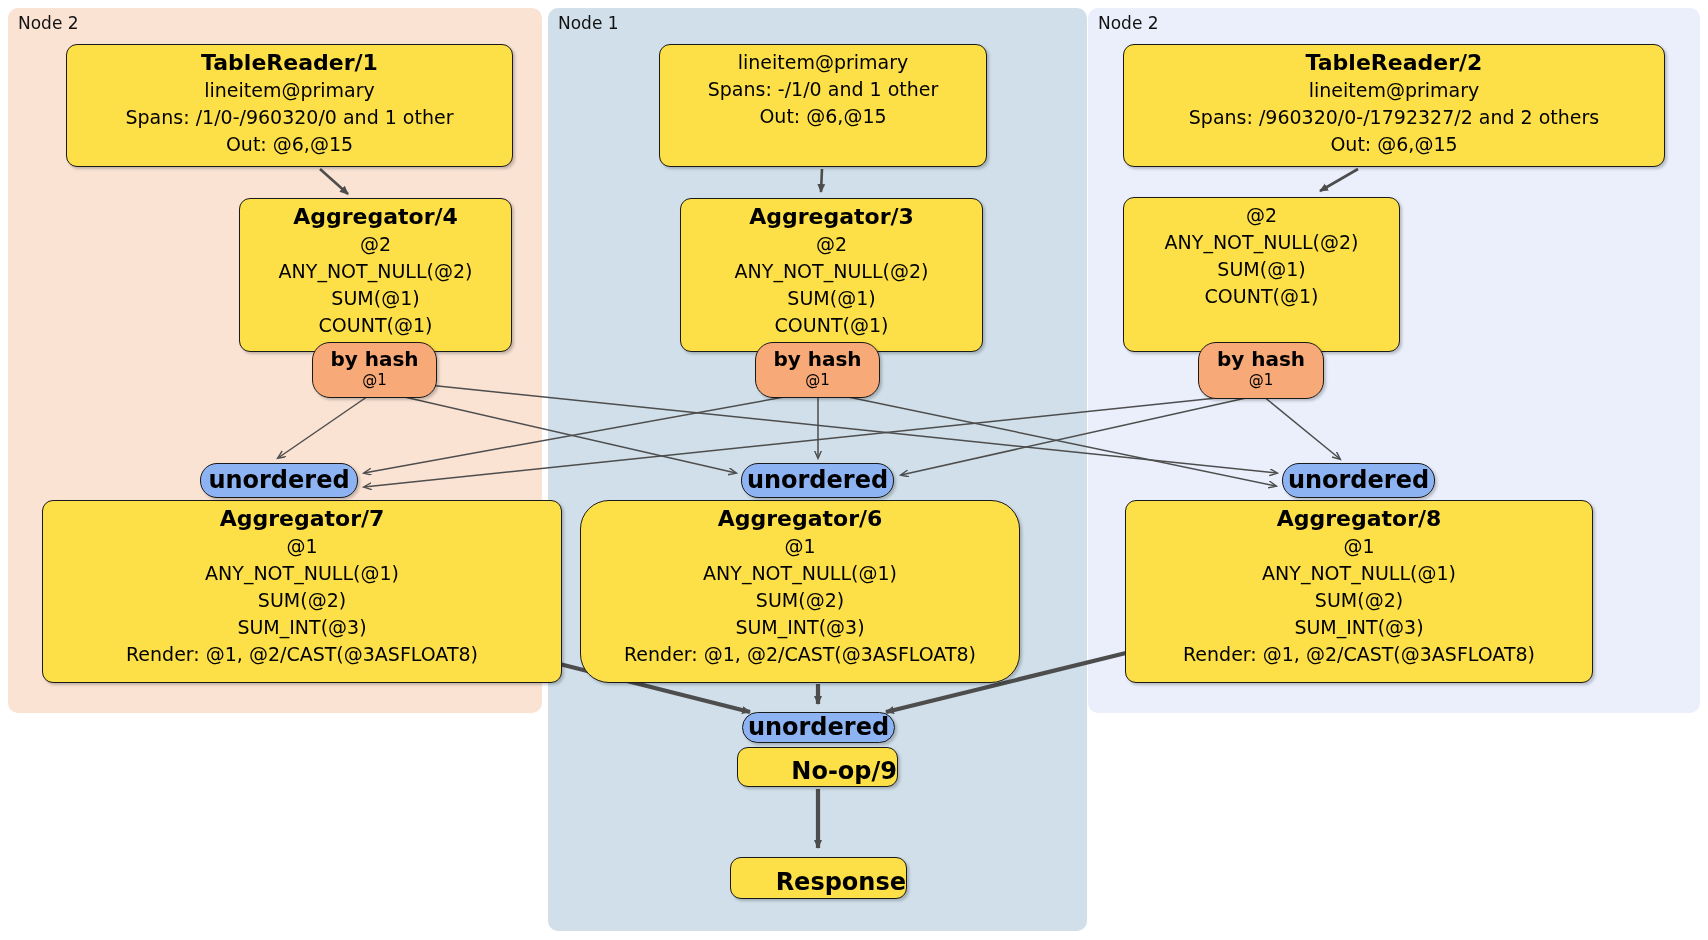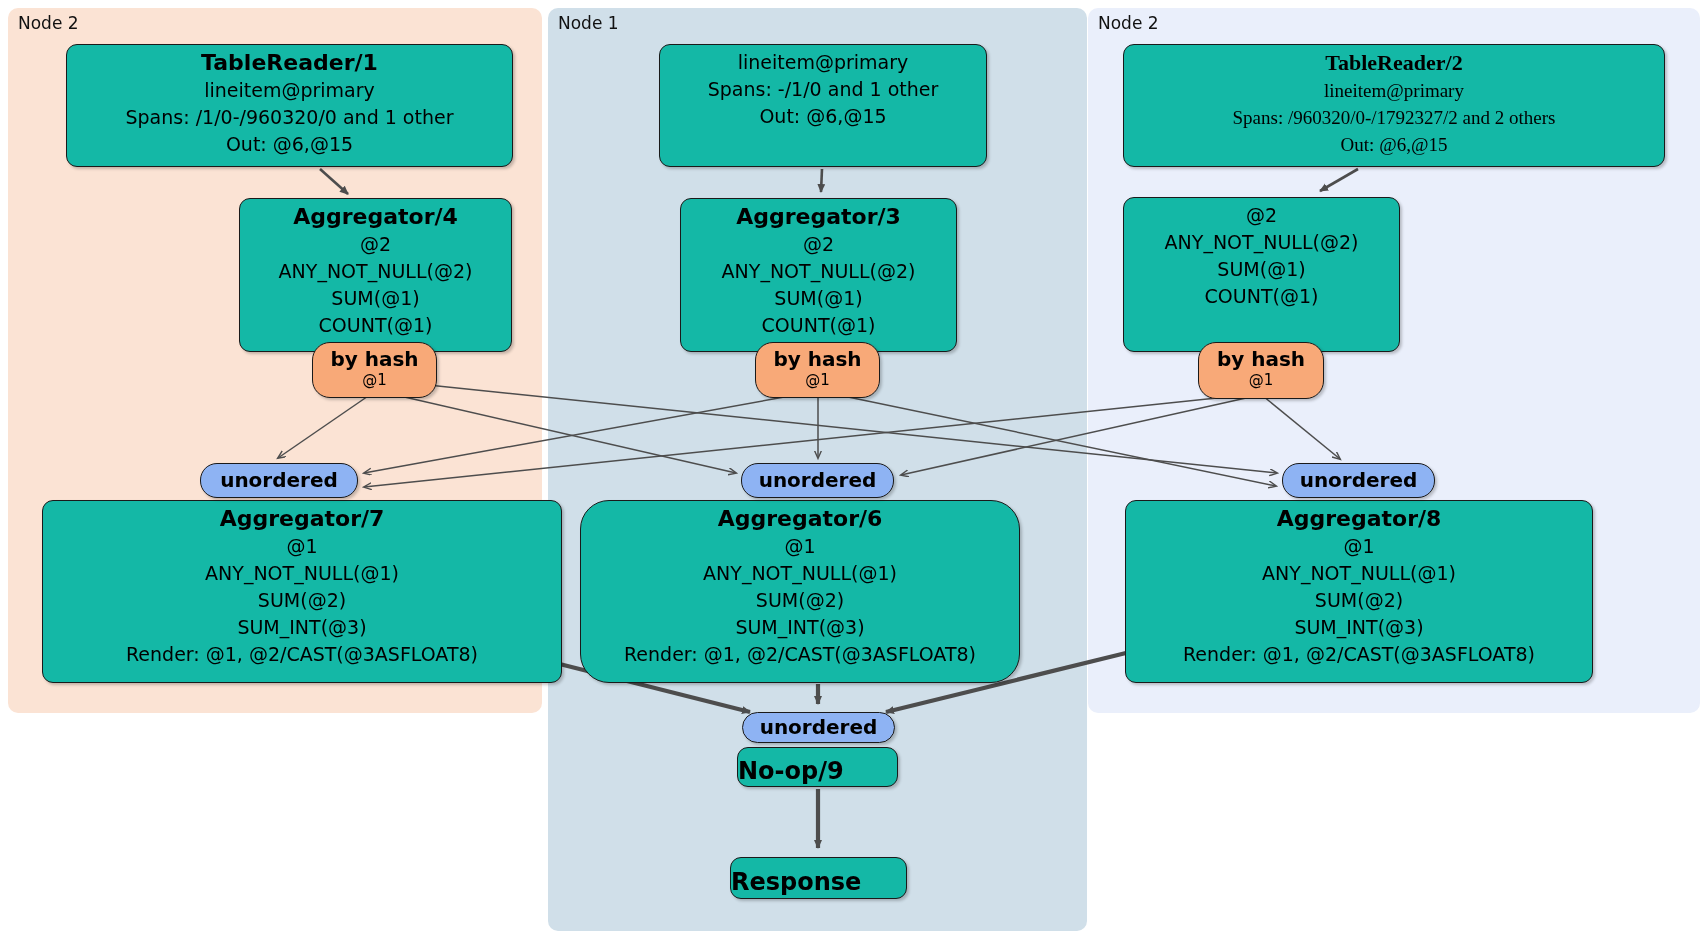--- a/index.html
+++ b/index.html
@@ -7,40 +7,40 @@
     position:relative;width:1708px;height:940px;background:#ffffff;overflow:hidden;
     font-family:"DejaVu Sans","Liberation Sans",sans-serif;color:#000;
   }
   .panel{position:absolute;border-radius:10px;z-index:0;}
   .panel-node3{background:#fbe3d4;}
   .panel-node1{background:#d0dfe9;}
   .panel-node2{background:#eaeffb;}
   .panel-label{position:absolute;font-size:17px;color:#111;z-index:4;}
   svg.edges{position:absolute;left:0;top:0;z-index:1;pointer-events:none;}
   .box{
-    position:absolute;background:#14b8a6;border:1.6px solid #1a1a1a;border-radius:11px;
+    position:absolute;background:#fde047;border:1.6px solid #1a1a1a;border-radius:11px;
     text-align:center;z-index:2;box-shadow:2px 2px 3px rgba(0,0,0,0.22);
     padding-top:4px;box-sizing:border-box;
   }
   .box-title{font-size:22px;font-weight:bold;line-height:28px;}
   .box-line{font-size:19px;line-height:27px;white-space:nowrap;}
   .router{
     position:absolute;background:#f8a978;border:1.7px solid #1a1a1a;border-radius:18px;
     text-align:center;z-index:3;box-shadow:2px 2px 3px rgba(0,0,0,0.22);box-sizing:border-box;
     padding-top:4px;
   }
   .router-label{font-size:20px;font-weight:bold;line-height:24px;}
   .router-sub{font-size:15px;line-height:18px;}
   .sync{
     position:absolute;background:#8eb3f3;border:1.7px solid #1a1a1a;border-radius:17px;
     text-align:center;z-index:3;box-shadow:2px 2px 3px rgba(0,0,0,0.22);box-sizing:border-box;
   }
-  .sync-label{font-size:20px;font-weight:bold;line-height:32px;}
+  .sync-label{font-size:24px;font-weight:bold;line-height:32px;}
   .sync-final .sync-label{line-height:28px;}
-  .terminal{padding-top:8px;display:flex;align-items:center;justify-content:flex-start;}
+  .terminal{padding-top:8px;display:flex;align-items:center;justify-content:flex-end;}
   .terminal .box-title{font-size:24px;line-height:24px;}
 </style>
 </head>
 <body>
 
 <div id="stage">
 
   <div class="panel panel-node3" style="left:8px;top:8px;width:534px;height:705px;"></div>
   <div class="panel panel-node1" style="left:548px;top:8px;width:539px;height:923px;"></div>
   <div class="panel panel-node2" style="left:1088px;top:8px;width:612px;height:705px;"></div>
@@ -112,21 +112,21 @@
     <div class="box-line">SUM_INT(@3)</div>
     <div class="box-line">Render: @1, @2/CAST(@3ASFLOAT8)</div>
   </div>
 
   <div class="box" style="left:659px;top:44px;width:328px;height:123px;">
     <div class="box-line">lineitem@primary</div>
     <div class="box-line">Spans: -/1/0 and 1 other</div>
     <div class="box-line">Out: @6,@15</div>
   </div>
 
-  <div class="box" style="left:680px;top:198px;width:277px;height:154px;">
+  <div class="box" style="left:680px;top:198px;width:303px;height:154px;">
     <div class="box-title">Aggregator/3</div>
     <div class="box-line">@2</div>
     <div class="box-line">ANY_NOT_NULL(@2)</div>
     <div class="box-line">SUM(@1)</div>
     <div class="box-line">COUNT(@1)</div>
   </div>
 
   <div class="router" style="left:755px;top:342px;width:125px;height:56px;">
     <div class="router-label">by hash</div>
     <div class="router-sub">@1</div>
@@ -150,21 +150,21 @@
   </div>
 
   <div class="box terminal" style="left:737px;top:747px;width:161px;height:40px;">
     <div class="box-title">No-op/9</div>
   </div>
 
   <div class="box terminal" style="left:730px;top:857px;width:177px;height:42px;">
     <div class="box-title">Response</div>
   </div>
 
-  <div class="box" style="left:1123px;top:44px;width:542px;height:123px;font-family:Liberation Serif, serif;">
+  <div class="box" style="left:1123px;top:44px;width:542px;height:123px;">
     <div class="box-title">TableReader/2</div>
     <div class="box-line">lineitem@primary</div>
     <div class="box-line">Spans: /960320/0-/1792327/2 and 2 others</div>
     <div class="box-line">Out: @6,@15</div>
   </div>
 
   <div class="box" style="left:1123px;top:197px;width:277px;height:155px;">
     <div class="box-line">@2</div>
     <div class="box-line">ANY_NOT_NULL(@2)</div>
     <div class="box-line">SUM(@1)</div>

